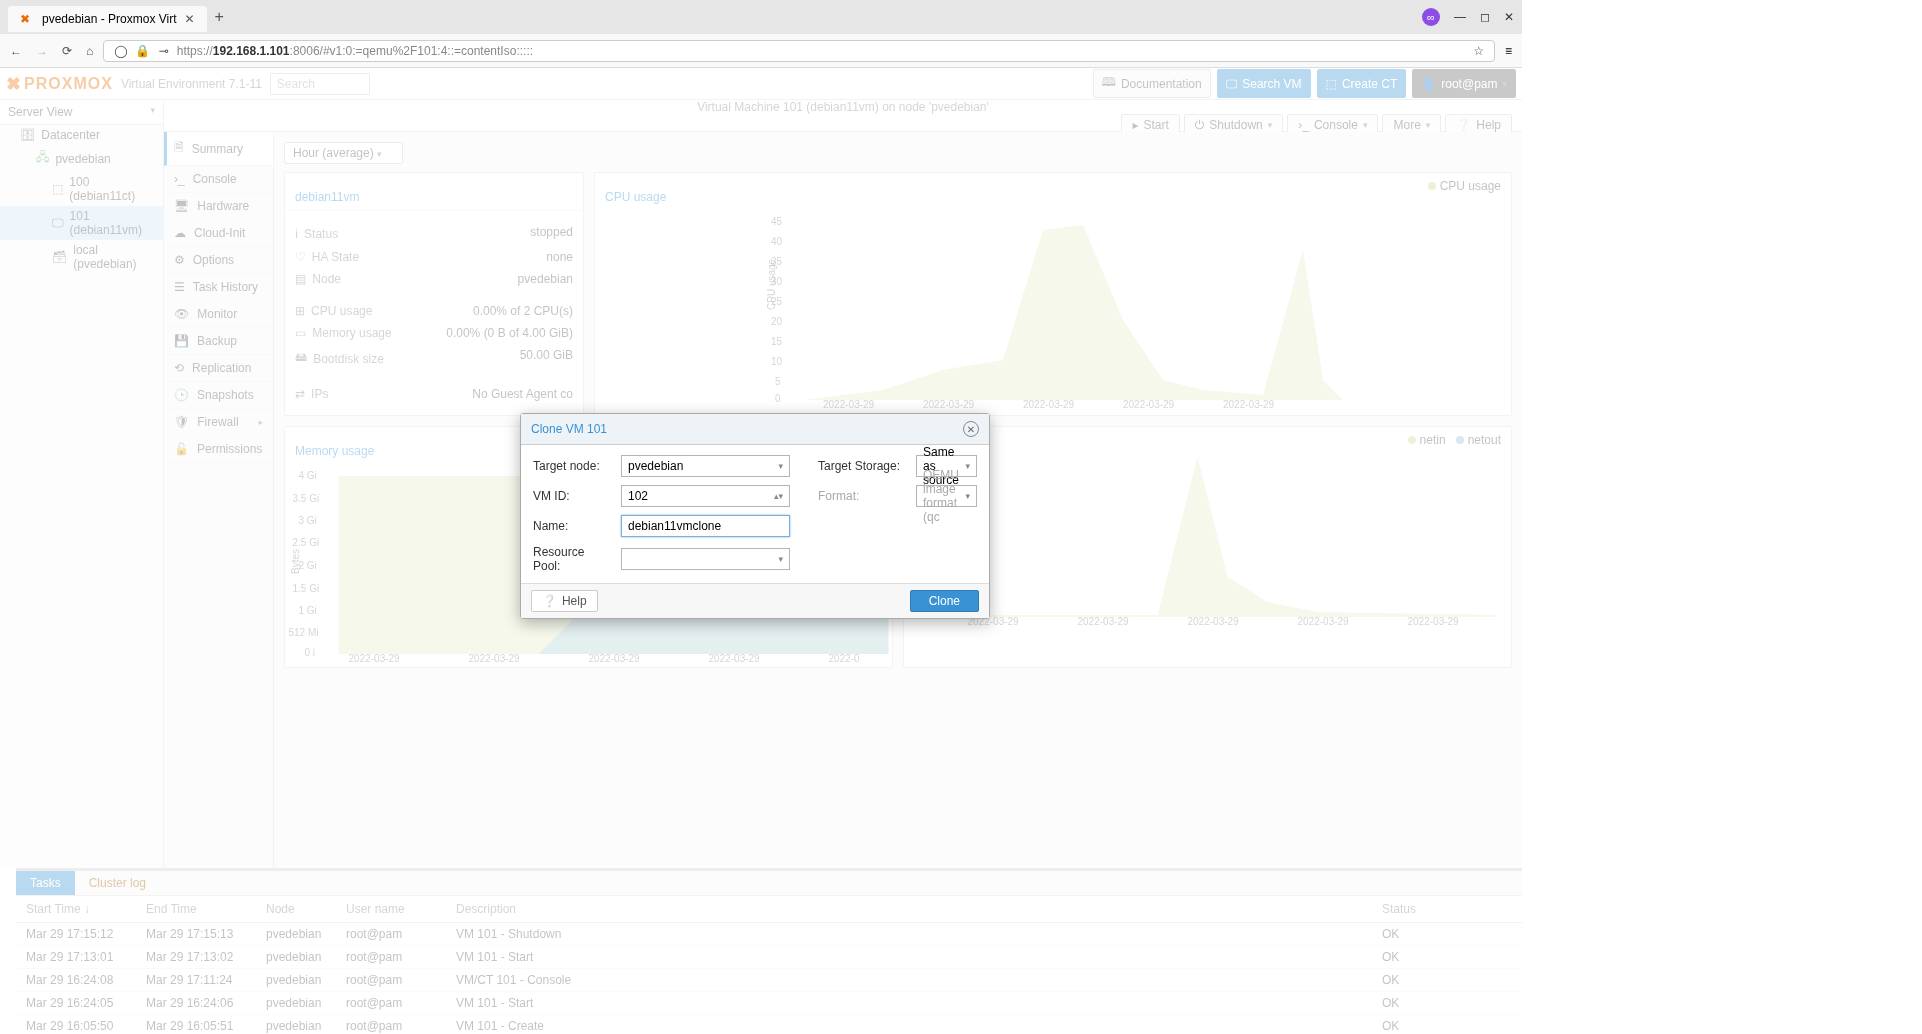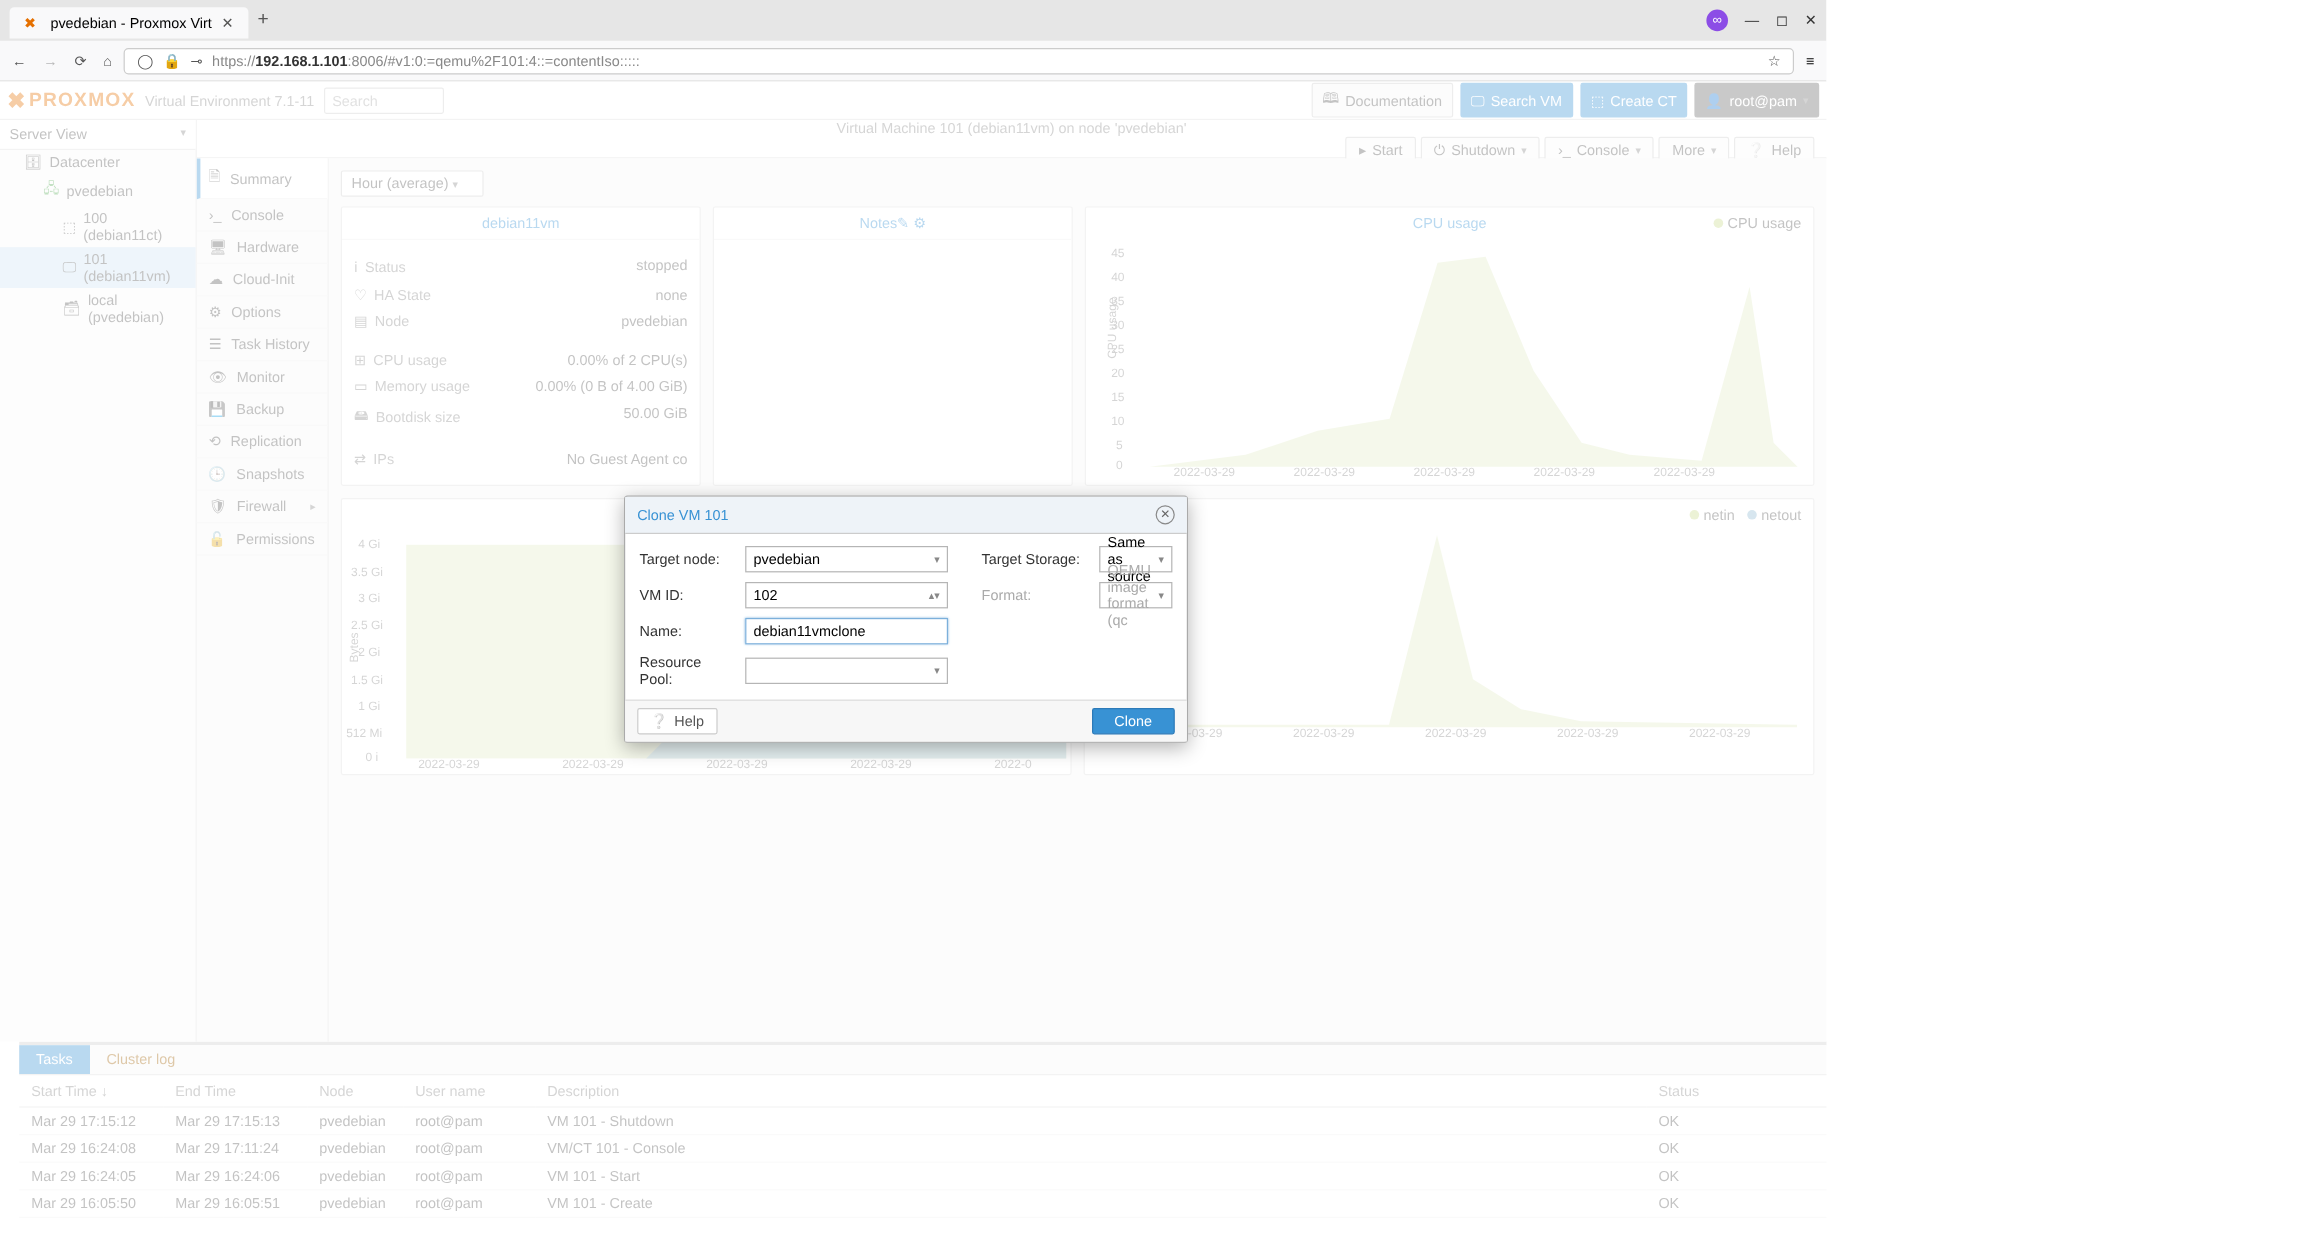--- a/index.html
+++ b/index.html
@@ -50,21 +50,21 @@
 .vm-menu { width:110px; border-right:1px solid #ddd; background:#f5f5f5; }
 .vm-menu-item { padding:6px 10px; color:#555; display:flex; gap:8px; align-items:center; border-bottom:1px solid #eee; }
 .vm-menu-item.selected { background:#fff; border-left:3px solid #3892d4; padding-left:7px; }
 
 .summary-area { flex:1; background:#f5f5f5; padding:10px; overflow:hidden; position:relative; }
 .summary-toolbar { display:flex; justify-content:flex-start; margin-bottom:8px; }
 .time-select { border:1px solid #ccc; padding:3px 20px 3px 8px; background:#fff; color:#555; border-radius:2px; }
 
 .panels-row { display:flex; gap:10px; }
 .panel { background:#fff; border:1px solid #ddd; border-radius:2px; }
-.panel-header { padding:6px 10px; color:#3892d4; border-bottom:1px solid #eee; display:flex; justify-content:center; }
+.panel-header { padding:6px 10px; color:#3892d4; border-bottom:1px solid #eee; display:flex; justify-content:flex-start;margin-top:11px; }
 .panel-body { padding:10px; }
 .status-row { display:flex; justify-content:space-between; padding:4px 0; color:#555; }
 .status-row .label { display:flex; gap:6px; align-items:center; color:#888; }
 
 .chart-panel { flex:1; min-height:220px; position:relative; }
 .chart-legend { position:absolute; top:6px; right:10px; display:flex; gap:10px; font-size:11px; color:#555; }
 .legend-item { display:flex; gap:4px; align-items:center; }
 .legend-dot { width:8px; height:8px; border-radius:50%; }
 
 
@@ -330,27 +330,20 @@
                 </div>
               <div style="height:10px"></div>
               <div class="status-row">
                   <span class="label">
                     <span>⇄</span>
                     <span>IPs</span>
                   </span>
                   <span>No Guest Agent co</span>
                 </div>
             </div>
-          </div>
-          <div class="panel" style="width:300px">
-            <div class="panel-header">
-                <span>Notes</span>
-              <span><span>✎</span> <span>⚙</span></span>
-            </div>
-            <div class="panel-body"></div>
           </div>
           <div class="panel chart-panel">
             <div class="panel-header" style="border:none">
                 <span>CPU usage</span>
               </div>
             <div class="chart-legend">
                 <span class="legend-item">
                   <span class="legend-dot" style="background:#c8d98a"></span>
                   <span>CPU usage</span>
                 </span>
@@ -453,20 +446,28 @@
     <tbody id="log-rows">
         <tr>
           <td>Mar 29 17:15:12</td>
           <td>Mar 29 17:15:13</td>
           <td>pvedebian</td>
           <td>root@pam</td>
           <td>VM 101 - Shutdown</td>
           <td>OK</td>
         </tr>
         <tr>
+          <td>Mar 29 17:13:01</td>
+          <td>Mar 29 17:13:02</td>
+          <td>pvedebian</td>
+          <td>root@pam</td>
+          <td>VM 101 - Start</td>
+          <td>OK</td>
+        </tr>
+        <tr>
           <td>Mar 29 16:24:08</td>
           <td>Mar 29 17:11:24</td>
           <td>pvedebian</td>
           <td>root@pam</td>
           <td>VM/CT 101 - Console</td>
           <td>OK</td>
         </tr>
         <tr>
           <td>Mar 29 16:24:05</td>
           <td>Mar 29 16:24:06</td>

